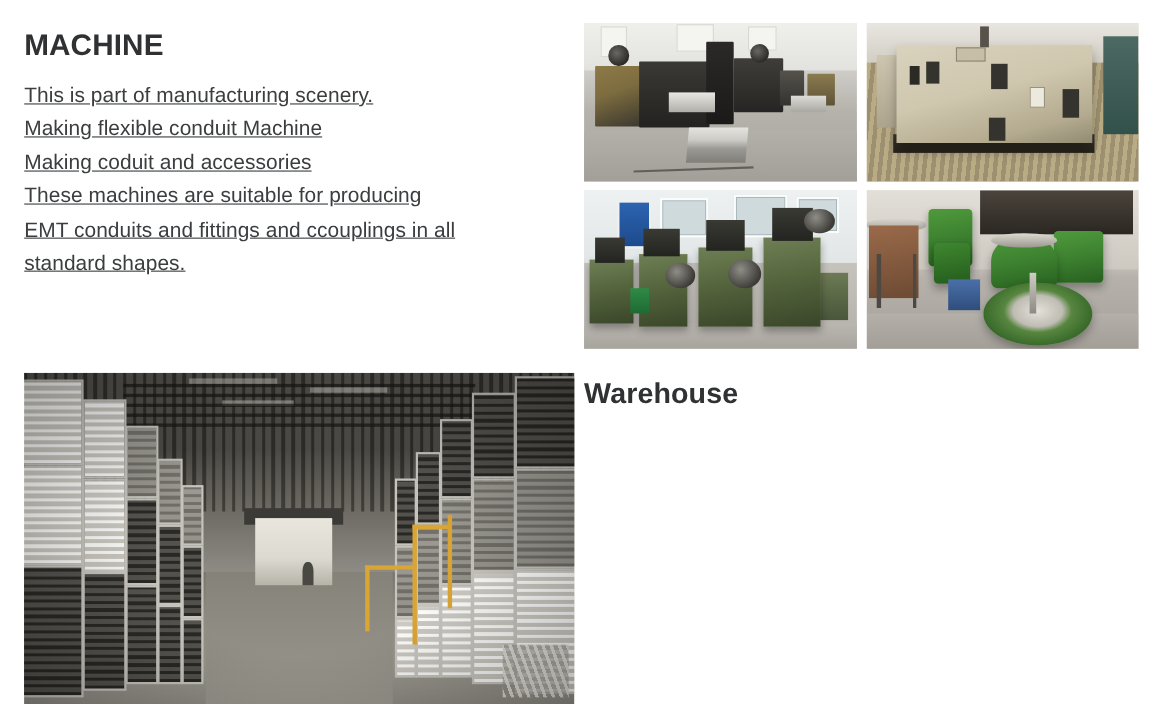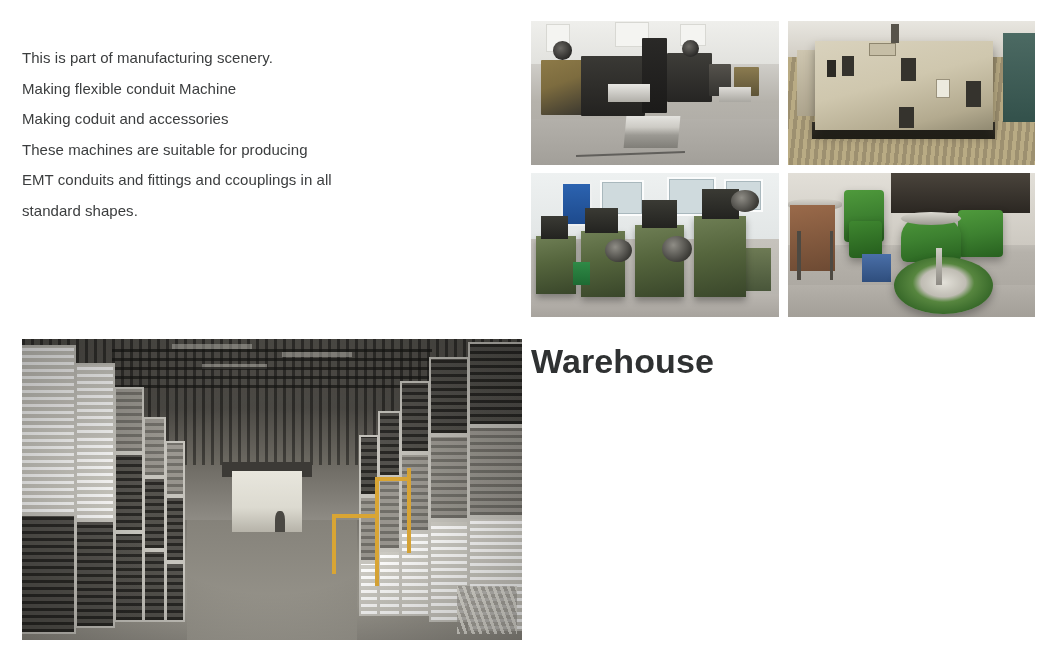--- a/index.html
+++ b/index.html
@@ -9,24 +9,24 @@
     -webkit-font-smoothing:antialiased;
     overflow:hidden;position:relative;
   }
   .page{position:relative;width:1060px;height:661px;}
 
   
   .heading{
     font-size:27px;font-weight:bold;color:#2f3132;
     letter-spacing:0.1px;line-height:1.1;margin:0;
   }
-  .heading.wh{font-size:34px;}
+  .heading.wh{font-size:26px;}
   .body-copy{
-    font-size:15px;color:#3b3d3e;line-height:30.5px;
-    margin:0;white-space:pre-line;letter-spacing:0.05px;
+    font-size:19px;color:#3b3d3e;line-height:30.5px;
+    margin:0;white-space:pre-line;letter-spacing:0.05px;text-decoration:underline;
   }
 
   #machine-block{position:absolute;left:22px;top:27px;width:500px;}
   #machine-block .body-copy{margin-top:16px;}
 
   #warehouse-block{position:absolute;left:531px;top:343px;width:500px;}
   #warehouse-block .body-copy{margin-top:17px;}
 
   
   #photo-grid{
@@ -269,20 +269,21 @@
       repeating-linear-gradient(70deg,rgba(220,218,210,.95) 0 3px,rgba(150,147,140,.6) 3px 7px);}
   .wh-vig{position:absolute;inset:0;
     background:radial-gradient(ellipse at 50% 55%,rgba(0,0,0,0) 38%,rgba(0,0,0,.30) 100%);}
 </style>
 </head>
 <body>
 
 <div class="page">
 
   <div id="machine-block">
+    <h2 class="heading">MACHINE</h2>
     <p class="body-copy">This is part of manufacturing scenery.
 Making flexible conduit Machine
 Making coduit and accessories
 These machines are suitable for producing
 EMT conduits and fittings and ccouplings in all
 standard shapes.</p>
   </div>
 
   <div id="photo-grid">
 

